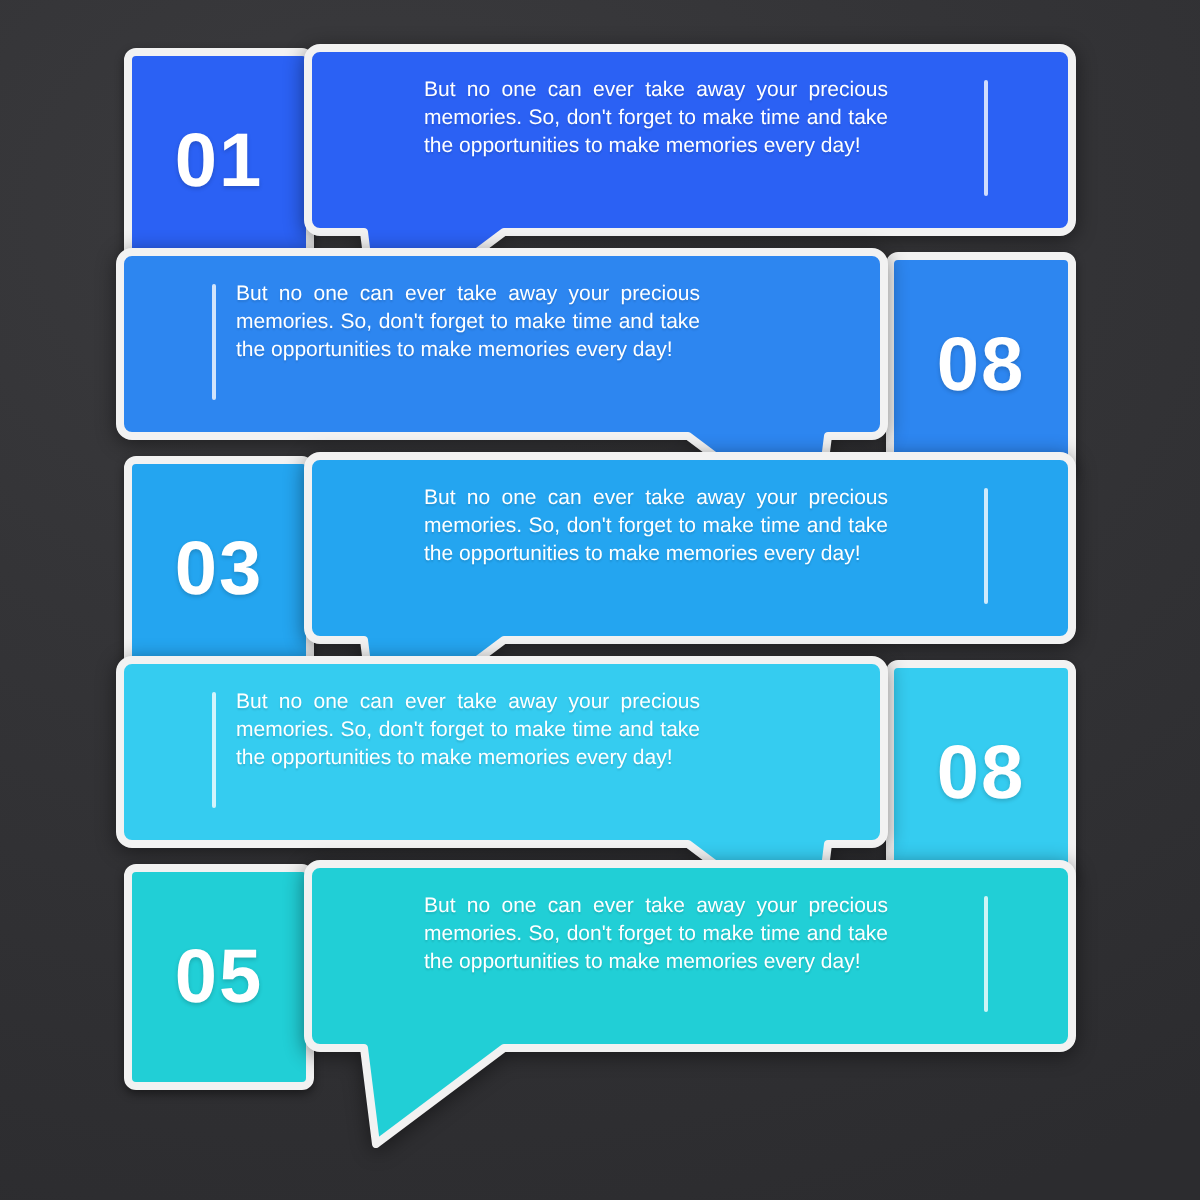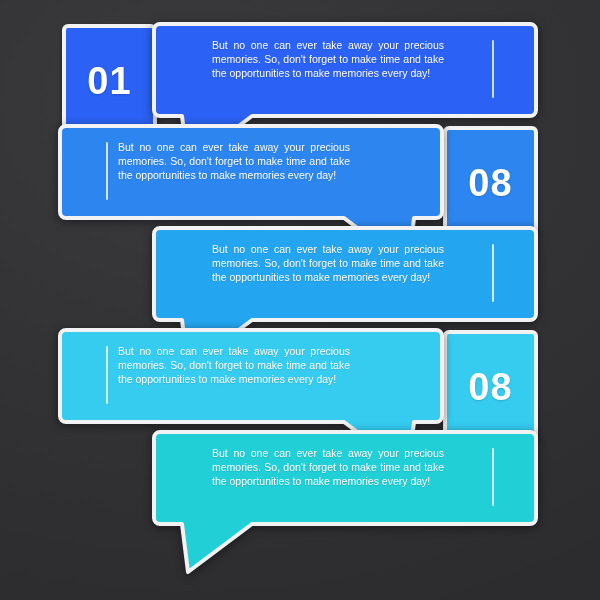--- a/index.html
+++ b/index.html
@@ -134,20 +134,23 @@
       </div>
       <div class="bubble">
         <svg width="390" height="148">
           <path d="M 8 2 H 378 A 6 6 0 0 1 384 8 V 88 A 6 6 0 0 1 378 94 H 356 L 350 142 L 286 94 H 8 A 6 6 0 0 1 2 88 V 8 A 6 6 0 0 1 8 2 Z" fill="#2d86f0" stroke="#f2f2f2" stroke-width="4" stroke-linejoin="round"></path>
         </svg>
         <div class="accent-rule"></div>
         <div class="bubble-text">But no one can ever take away your precious memories. So, don't forget to make time and take the opportunities to make memories every day!</div>
       </div>
     </div>
     <div class="step-row r3 left">
+      <div class="number-box" style="background: rgb(36, 165, 240);">
+        <span class="number-text">03</span>
+      </div>
       <div class="bubble">
         <svg width="390" height="148">
           <path d="M 8 2 H 378 A 6 6 0 0 1 384 8 V 88 A 6 6 0 0 1 378 94 H 100 L 36 142 L 30 94 H 8 A 6 6 0 0 1 2 88 V 8 A 6 6 0 0 1 8 2 Z" fill="#24a5f0" stroke="#f2f2f2" stroke-width="4" stroke-linejoin="round"></path>
         </svg>
         <div class="accent-rule"></div>
         <div class="bubble-text">But no one can ever take away your precious memories. So, don't forget to make time and take the opportunities to make memories every day!</div>
       </div>
     </div>
     <div class="step-row r4 right">
       <div class="number-box" style="background: rgb(53, 204, 240);">
@@ -155,20 +158,23 @@
       </div>
       <div class="bubble">
         <svg width="390" height="148">
           <path d="M 8 2 H 378 A 6 6 0 0 1 384 8 V 88 A 6 6 0 0 1 378 94 H 356 L 350 142 L 286 94 H 8 A 6 6 0 0 1 2 88 V 8 A 6 6 0 0 1 8 2 Z" fill="#35ccf0" stroke="#f2f2f2" stroke-width="4" stroke-linejoin="round"></path>
         </svg>
         <div class="accent-rule"></div>
         <div class="bubble-text">But no one can ever take away your precious memories. So, don't forget to make time and take the opportunities to make memories every day!</div>
       </div>
     </div>
     <div class="step-row r5 left">
+      <div class="number-box" style="background: rgb(33, 207, 214);">
+        <span class="number-text">05</span>
+      </div>
       <div class="bubble">
         <svg width="390" height="148">
           <path d="M 8 2 H 378 A 6 6 0 0 1 384 8 V 88 A 6 6 0 0 1 378 94 H 100 L 36 142 L 30 94 H 8 A 6 6 0 0 1 2 88 V 8 A 6 6 0 0 1 8 2 Z" fill="#21cfd6" stroke="#f2f2f2" stroke-width="4" stroke-linejoin="round"></path>
         </svg>
         <div class="accent-rule"></div>
         <div class="bubble-text">But no one can ever take away your precious memories. So, don't forget to make time and take the opportunities to make memories every day!</div>
       </div>
     </div>
   </div>
 

